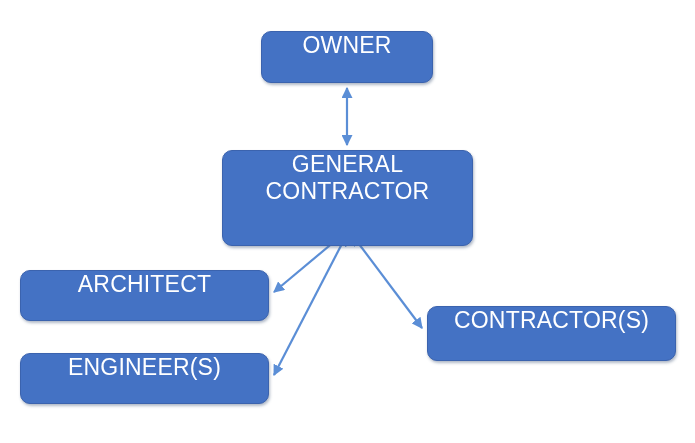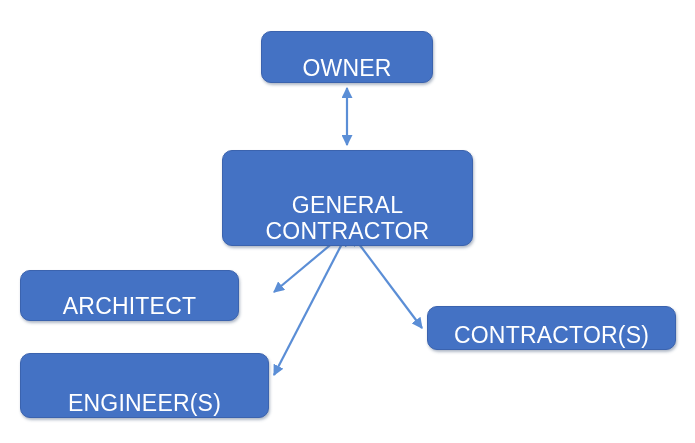--- a/index.html
+++ b/index.html
@@ -25,42 +25,42 @@
     height: 443px;
     pointer-events: none;
   }
   .node-box {
     position: absolute;
     box-sizing: border-box;
     background: #4472C4;
     border: 1px solid #3B63AE;
     border-radius: 10px;
     display: flex;
-    align-items: flex-end;
+    align-items: flex-start;
     justify-content: center;
     text-align: center;
     color: #FFFFFF;
     box-shadow: 1px 2px 3px rgba(80, 100, 130, 0.45);
     z-index: 2;
   }
   .node-label {
     font-family: "Liberation Sans", sans-serif;
     font-size: 23px;
     line-height: 1.16;
     font-weight: 400;
     letter-spacing: 0.2px;
     color: #FFFFFF;
     white-space: pre-line;
     padding: 0 8px;
   }
   #node-owner       { left: 261px; top: 31px;  width: 172px; height: 52px; }
   #node-general-contractor { left: 222px; top: 150px; width: 251px; height: 96px; }
-  #node-architect   { left: 20px;  top: 270px; width: 219px; height: 51px; }
-  #node-engineers   { left: 20px;  top: 353px; width: 249px; height: 65px; }
-  #node-contractors { left: 427px; top: 306px; width: 249px; height: 44px; }
+  #node-architect   { left: 20px;  top: 270px; width: 249px; height: 51px; }
+  #node-engineers   { left: 20px;  top: 353px; width: 249px; height: 51px; }
+  #node-contractors { left: 427px; top: 306px; width: 249px; height: 55px; }
 </style>
 </head>
 <body>
 
 <div id="diagram-canvas">
 
   <svg id="connector-layer" viewBox="0 0 695 443" width="695" height="443" xmlns="http://www.w3.org/2000/svg">
     <defs>
       <marker id="arrow-end" viewBox="0 0 10 10" refX="9" refY="5" markerWidth="5" markerHeight="5" orient="auto-start-reverse">
         <path d="M 0 0 L 10 5 L 0 10 z" fill="#5B8ED6"></path>

